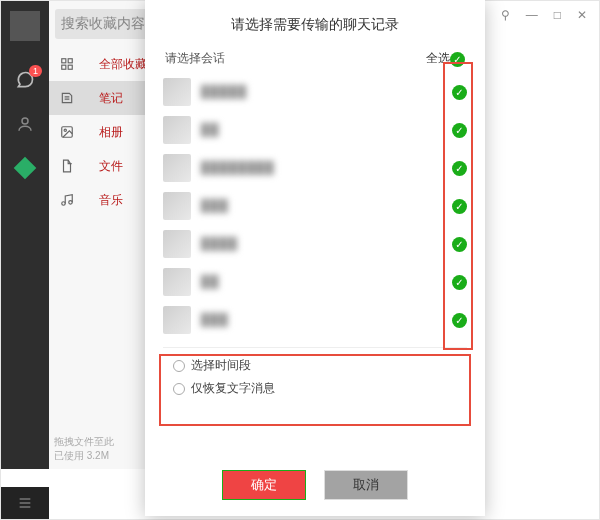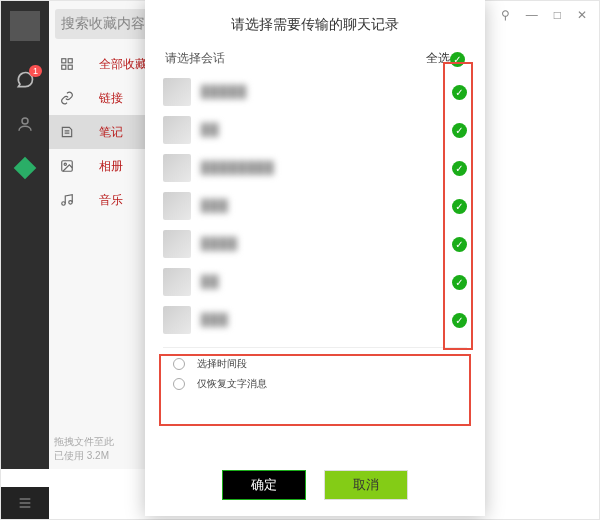--- a/index.html
+++ b/index.html
@@ -26,25 +26,25 @@
 .select-all{color:#333;display:flex;align-items:flex-end;}
 .check{width:15px;height:15px;border-radius:50%;background:#1aad19;display:inline-flex;align-items:center;justify-content:center;color:#fff;font-size:10px}
 .conv-list{flex:0 0 auto}
 .conv{display:flex;align-items:center;height:38px;gap:10px}
 .conv-av{width:28px;height:28px;background:linear-gradient(135deg,#cfcfcf,#e9e9e9);border-radius:2px}
 .conv-name{flex:1;font-size:12px;color:#888}
 .blur{filter:blur(3px);color:#999}
 .red-box-v{position:absolute;border:2px solid #e74c3c;pointer-events:none}
 .more-opts{margin-top:8px;border-top:1px solid #eee;padding-top:6px;position:relative}
 .more-head{display:flex;justify-content:space-between;align-items:center;font-size:12px;color:#555;padding:2px 0 6px}
-.radio-row{display:flex;align-items:center;gap:12px;font-size:10px;color:#444;padding:3px 0 3px 10px}
+.radio-row{display:flex;align-items:center;gap:6px;font-size:12px;color:#444;padding:3px 0 3px 10px}
 .radio{width:12px;height:12px;border:1px solid #aaa;border-radius:50%}
 .dialog-actions{display:flex;justify-content:center;gap:18px;padding:14px 0 16px}
-.btn{width:84px;height:30px;font-size:13px;display:flex;align-items:center;justify-content:center;border:1px solid #ddd;background:#84cc16;color:#333}
-.btn.primary{background:#000000;border-color:#1aad19;color:#fff}
+.btn{width:84px;height:30px;font-size:13px;display:flex;align-items:center;justify-content:center;border:1px solid #ddd;background:#a3a3a3;color:#333}
+.btn.primary{background:#ef4444;border-color:#1aad19;color:#fff}
 svg{display:block}
 </style>
 </head>
 <body>
 
 <div class="main-window">
   <div class="titlebar">
     <span>⚲</span>
     <span>—</span>
     <span>□</span>
@@ -82,47 +82,47 @@
           <span class="nav-icon">
             <svg width="14" height="14" viewBox="0 0 24 24" fill="none" stroke="#666" stroke-width="2">
               <rect x="3" y="3" width="7" height="7"></rect>
               <rect x="14" y="3" width="7" height="7"></rect>
               <rect x="3" y="14" width="7" height="7"></rect>
               <rect x="14" y="14" width="7" height="7"></rect>
             </svg>
           </span>
           <span>全部收藏</span>
         </div>
-        <div class="nav-item">
-          <span class="nav-icon">
-            <svg width="14" height="14" viewBox="0 0 24 24" fill="none" stroke="#666" stroke-width="2">
-              <path d="M10 13a5 5 0 0 0 7 0l3-3a5 5 0 0 0-7-7l-1 1"></path>
-              <path d="M14 11a5 5 0 0 0-7 0l-3 3a5 5 0 0 0 7 7l1-1"></path>
-            </svg>
-          </span>
-          <span>链接</span>
-        </div>
         <div class="nav-item active">
           <span class="nav-icon">
             <svg width="14" height="14" viewBox="0 0 24 24" fill="none" stroke="#666" stroke-width="2">
               <path d="M4 4h12l4 4v12H4z"></path>
               <path d="M8 10h8M8 14h8"></path>
             </svg>
           </span>
           <span>笔记</span>
         </div>
         <div class="nav-item">
           <span class="nav-icon">
             <svg width="14" height="14" viewBox="0 0 24 24" fill="none" stroke="#666" stroke-width="2">
               <rect x="3" y="3" width="18" height="18" rx="2"></rect>
               <circle cx="9" cy="9" r="2"></circle>
               <path d="M21 15l-5-5L5 21"></path>
             </svg>
           </span>
           <span>相册</span>
+        </div>
+        <div class="nav-item">
+          <span class="nav-icon">
+            <svg width="14" height="14" viewBox="0 0 24 24" fill="none" stroke="#666" stroke-width="2">
+              <path d="M14 2H6v20h12V8z"></path>
+              <path d="M14 2v6h6"></path>
+            </svg>
+          </span>
+          <span>文件</span>
         </div>
         <div class="nav-item">
           <span class="nav-icon">
             <svg width="14" height="14" viewBox="0 0 24 24" fill="none" stroke="#666" stroke-width="2">
               <path d="M9 18V5l12-2v13"></path>
               <circle cx="6" cy="18" r="3"></circle>
               <circle cx="18" cy="16" r="3"></circle>
             </svg>
           </span>
           <span>音乐</span>

